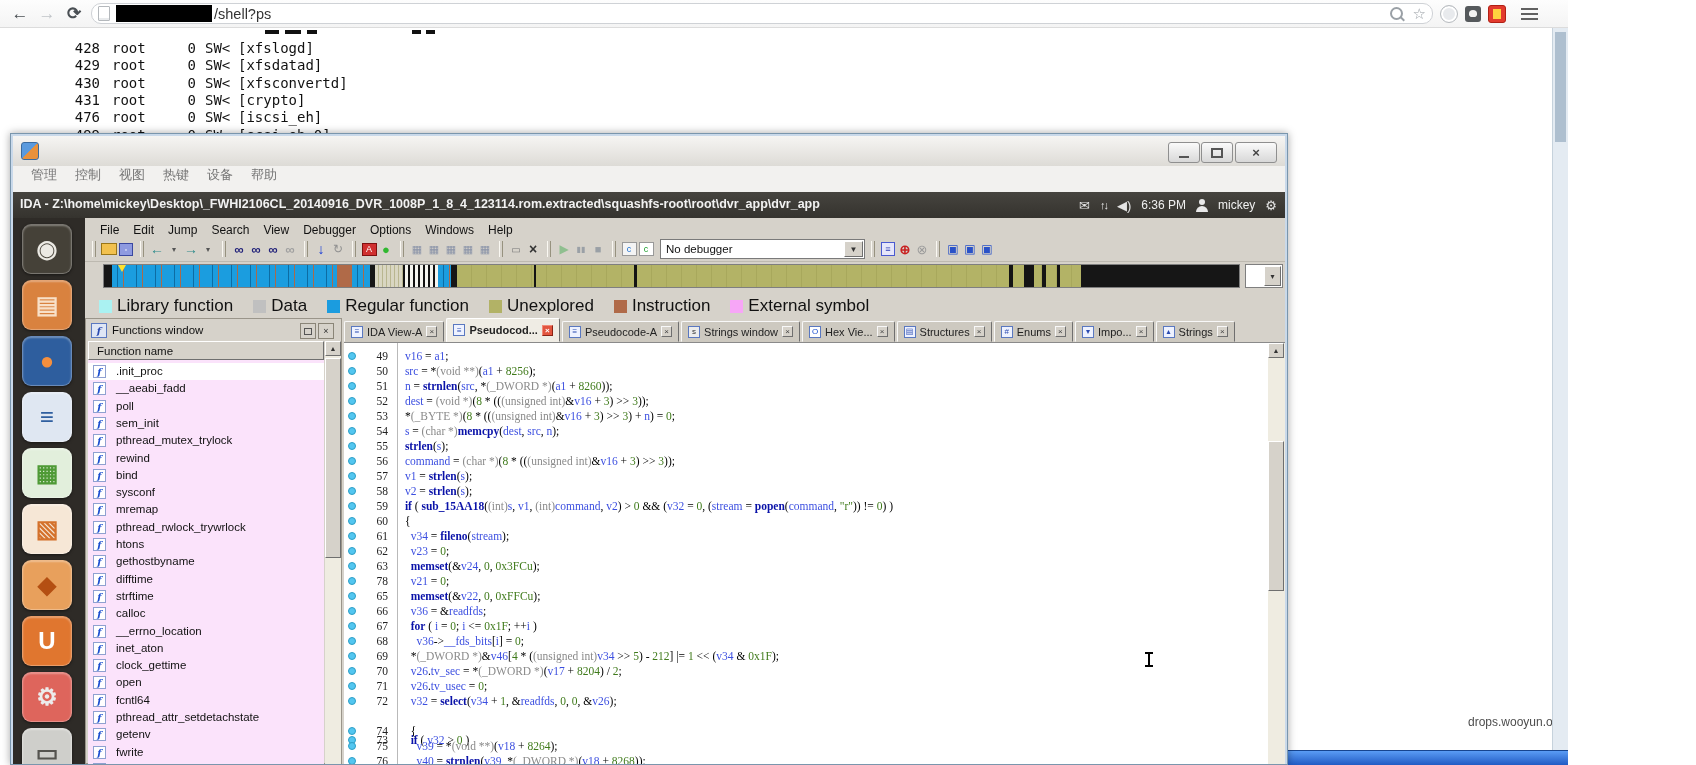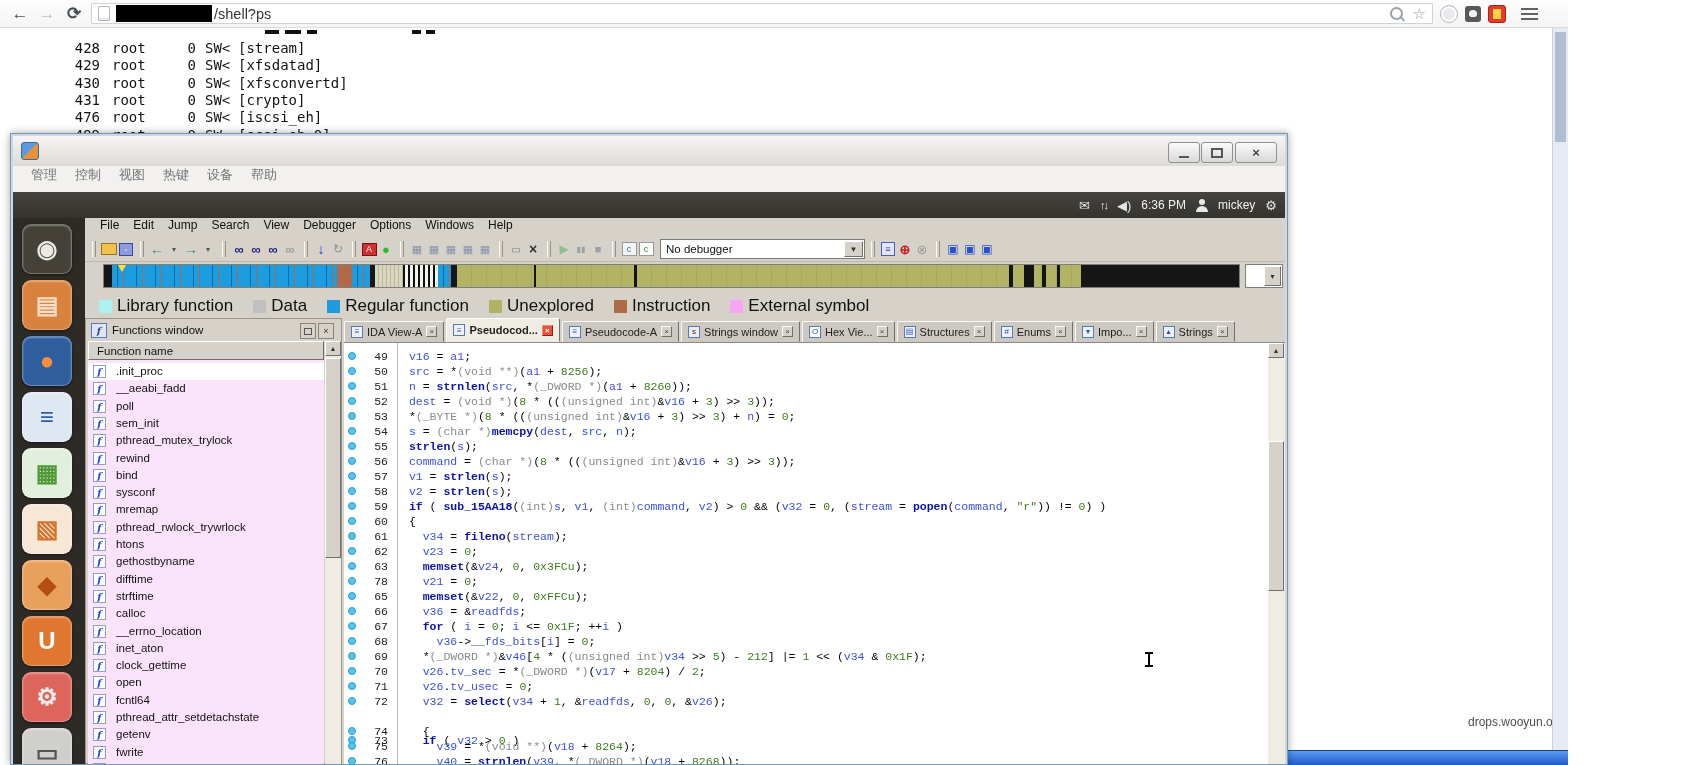--- a/index.html
+++ b/index.html
@@ -5,21 +5,21 @@
   html,body{margin:0;padding:0;background:#fff}
   #stage{position:relative;width:1696px;height:765px;background:#fff;overflow:hidden;
          font-family:"Liberation Sans",sans-serif;-webkit-user-select:none}
 
   
   .cr-toolbar{position:absolute;left:0;top:0;width:1568px;height:28px;
     background:linear-gradient(#fdfdfd,#f4f4f4);border-bottom:1px solid #dcdcdc;
     display:flex;align-items:center;gap:7px;padding-left:10px;box-sizing:border-box;z-index:3}
   .cr-nav{font-size:17px;font-weight:bold;color:#4a4f54;width:20px;text-align:center;cursor:pointer}
   .cr-nav.dis{color:#c0c4c8}
-  .omnibox{width:1342px;height:21px;background:#fff;border:1px solid #cfd2d6;border-radius:1px;
+  .omnibox{width:1342px;height:21px;background:#fff;border:1px solid #cfd2d6;border-radius:10px;
     display:flex;align-items:center;padding:0 6px;box-sizing:border-box}
   .page-ico{width:10px;height:13px;background:#fff;border:1px solid #b4b8bc;border-radius:1px;
     box-shadow:inset 0 -2px 0 #e8eaec;margin-right:6px}
   .redact{width:96px;height:17px;background:#000;margin-right:2px}
   .url{font-size:14.5px;color:#333}
   .ob-right{margin-left:auto;display:flex;align-items:center;gap:10px}
   .zoom-ico{width:9px;height:9px;border:2px solid #9aa0a6;border-radius:50%;position:relative}
   .zoom-ico::after{content:"";position:absolute;width:5px;height:2px;background:#9aa0a6;
     transform:rotate(45deg);left:8px;top:9px}
   .star{font-size:15px;color:#9aa0a6;line-height:1}
@@ -89,21 +89,21 @@
   .u-person .body{position:absolute;left:0;top:7px;width:12px;height:6px;border-radius:6px 6px 0 0;background:#e8e8e8}
   .u-user{font-size:12px;color:#f0f0f0}
 
   .launcher{position:absolute;left:0;top:26px;width:72px;height:546px;background:#2e2b27}
   .tile{position:absolute;left:9px;width:50px;height:50px;border-radius:9px;
     border:1px solid rgba(255,255,255,.28);box-shadow:inset 0 1px 2px rgba(255,255,255,.35), 0 1px 3px rgba(0,0,0,.5);
     display:flex;align-items:center;justify-content:center;font-size:24px;font-weight:bold;cursor:pointer;box-sizing:border-box}
 
   
   .ida{position:absolute;left:72px;top:26px;width:1200px;height:546px;background:#d6d2ca}
-  .ida-menu{position:absolute;left:0;top:0;width:1352px;height:19px;display:flex;align-items:flex-start;
+  .ida-menu{position:absolute;left:0;top:0;width:1352px;height:19px;display:flex;align-items:flex-end;
     padding-left:8px;box-sizing:border-box}
   .im{font-size:12px;color:#111;padding:0 7px;cursor:default}
   .ida-tools{position:absolute;left:0;top:19px;width:1200px;height:25px;display:flex;align-items:center;
     padding-left:4px;box-sizing:border-box;border-bottom:1px solid #bdb9b0}
   .tg{display:flex;align-items:center;gap:1px;padding:0 3px}
   .tg::before{content:"";width:2px;height:16px;border-left:1px solid #faf8f2;border-right:1px solid #97927f;margin-right:4px}
   .ticn{min-width:16px;height:17px;display:flex;align-items:center;justify-content:center;cursor:pointer}
   .ticn .bx{display:flex;align-items:center;justify-content:center}
   .dbgcombo{width:205px;height:20px;background:#fff;border:1px solid #7a7a7a;display:flex;align-items:center;
     font-size:11.5px;color:#111;padding-left:5px;position:relative;box-sizing:border-box;margin:0 3px}
@@ -175,21 +175,21 @@
   .tab.on{height:24px;background:#efece4;border-color:#fff #6f6f6f #efece4 #fff;font-weight:bold}
   .tico{width:12px;height:12px;display:flex;align-items:center;justify-content:center;
     font-size:8px;border:1px solid #5a78c0;background:#eef2ff;color:#2a4ab0;box-sizing:border-box}
   .tclose{width:11px;height:11px;background:#d6d2ca;border:1px solid;border-color:#f8f8f8 #6f6f6f #6f6f6f #f8f8f8;
     color:#444;font-size:8px;line-height:9px;text-align:center;box-sizing:border-box}
   .tclose.red{background:#e2543e;border-color:#f08a78 #8a2315 #8a2315 #f08a78;color:#fff;font-weight:bold}
 
   .codearea{position:absolute;left:259px;top:124px;width:941px;height:422px;background:#fff;
     border-top:1px solid #8a8a8a;overflow:hidden}
   .cl{position:absolute;left:0;right:17px;height:15px;line-height:15px;white-space:pre;
-    font-family:Liberation Mono, monospace;font-size:11.5px;padding-left:58px}
+    font-family:Liberation Serif, serif;font-size:11.5px;padding-left:58px}
   .dot{position:absolute;left:4px;top:3px;width:8px;height:8px;border-radius:50%;
     background:#53c6f0;border:1px solid #2d9fc6;box-sizing:border-box}
   .lno{position:absolute;left:12px;top:0;width:32px;text-align:right;color:#222}
   .gutterline{position:absolute;left:53px;top:0;bottom:0;width:1px;background:#b9b9b9}
   .t-p{color:#000}.t-v{color:#3c4fe0}.t-f{color:#0a12a8;font-weight:bold}
   .t-k{color:#0a12a8;font-weight:bold}.t-g{color:#8a8a8a}.t-n{color:#3f7a1a}.t-s{color:#3f7a1a}
   .ibeam{position:absolute;left:804px;top:309px;width:2px;height:15px;background:#000}
   .ibeam::before,.ibeam::after{content:"";position:absolute;left:-3px;width:8px;height:2px;background:#000}
   .ibeam::before{top:0}.ibeam::after{bottom:0}
   .code-scroll{position:absolute;right:0;top:0;width:17px;height:100%;background:#efece1}
@@ -219,21 +219,21 @@
     <span class="ext redext"></span>
     <span class="burger">
         <i></i>
         <i></i>
         <i></i>
       </span>
   </div>
 
   <div class="cr-page">
     <div id="proc">
-        <div class="prow" style="top: 12px;"><span class="c-pid">428</span><span class="c-user">root</span><span class="c-vsz">0</span><span class="c-stat">SW&lt;</span><span class="c-cmd">[stream]</span></div>
+        <div class="prow" style="top: 12px;"><span class="c-pid">428</span><span class="c-user">root</span><span class="c-vsz">0</span><span class="c-stat">SW&lt;</span><span class="c-cmd">[xfslogd]</span></div>
         <div class="prow" style="top: 29.3px;"><span class="c-pid">429</span><span class="c-user">root</span><span class="c-vsz">0</span><span class="c-stat">SW&lt;</span><span class="c-cmd">[xfsdatad]</span></div>
         <div class="prow" style="top: 46.6px;"><span class="c-pid">430</span><span class="c-user">root</span><span class="c-vsz">0</span><span class="c-stat">SW&lt;</span><span class="c-cmd">[xfsconvertd]</span></div>
         <div class="prow" style="top: 63.9px;"><span class="c-pid">431</span><span class="c-user">root</span><span class="c-vsz">0</span><span class="c-stat">SW&lt;</span><span class="c-cmd">[crypto]</span></div>
         <div class="prow" style="top: 81.2px;"><span class="c-pid">476</span><span class="c-user">root</span><span class="c-vsz">0</span><span class="c-stat">SW&lt;</span><span class="c-cmd">[iscsi_eh]</span></div>
         <div class="prow" style="top: 98.5px;"><span class="c-pid">499</span><span class="c-user">root</span><span class="c-vsz">0</span><span class="c-stat">SW</span><span class="c-cmd">[scsi_eh_0]</span></div>
       </div>
     <div id="clips">
         <div class="clipmark" style="left: 265px; width: 14px; top: 2px;"></div>
         <div class="clipmark" style="left: 285px; width: 16px; top: 2px;"></div>
         <div class="clipmark" style="left: 307px; width: 10px; top: 2px;"></div>
@@ -262,20 +262,21 @@
         <span class="vbm">管理</span>
         <span class="vbm">控制</span>
         <span class="vbm">视图</span>
         <span class="vbm">热键</span>
         <span class="vbm">设备</span>
         <span class="vbm">帮助</span>
       </div>
 
     <div class="vm">
       <div class="u-panel">
+        <span class="u-title">IDA - Z:\home\mickey\Desktop\_FWHI2106CL_20140916_DVR_1008P_1_8_4_123114.rom.extracted\squashfs-root\root\dvr_app\dvr_app</span>
         <span class="u-right">
           <span class="u-ico">✉</span>
           <span class="u-net">↑↓</span>
           <span class="u-ico">◀)</span>
           <span class="u-clock">6:36 PM</span>
           <span class="u-person">
               <i class="head"></i>
               <i class="body"></i>
             </span>
           <span class="u-user">mickey</span>

